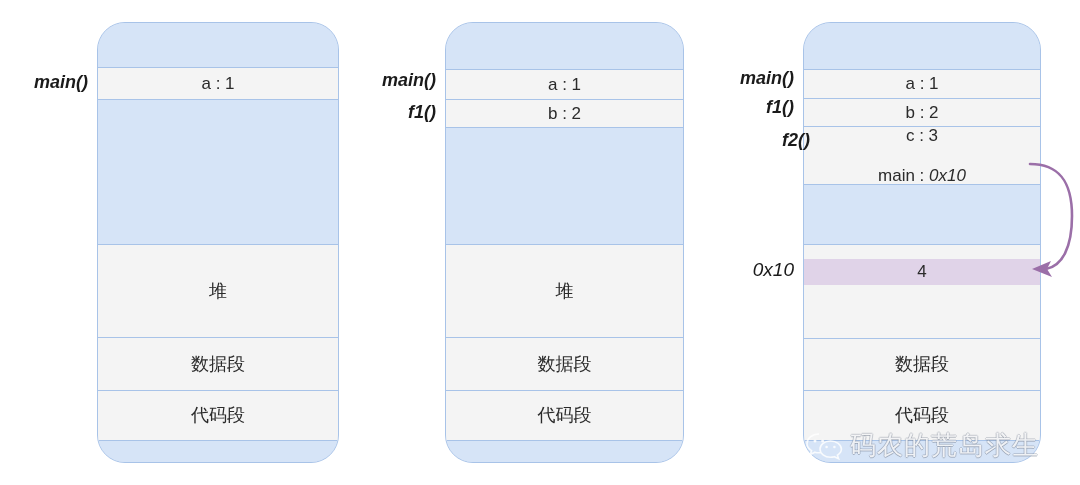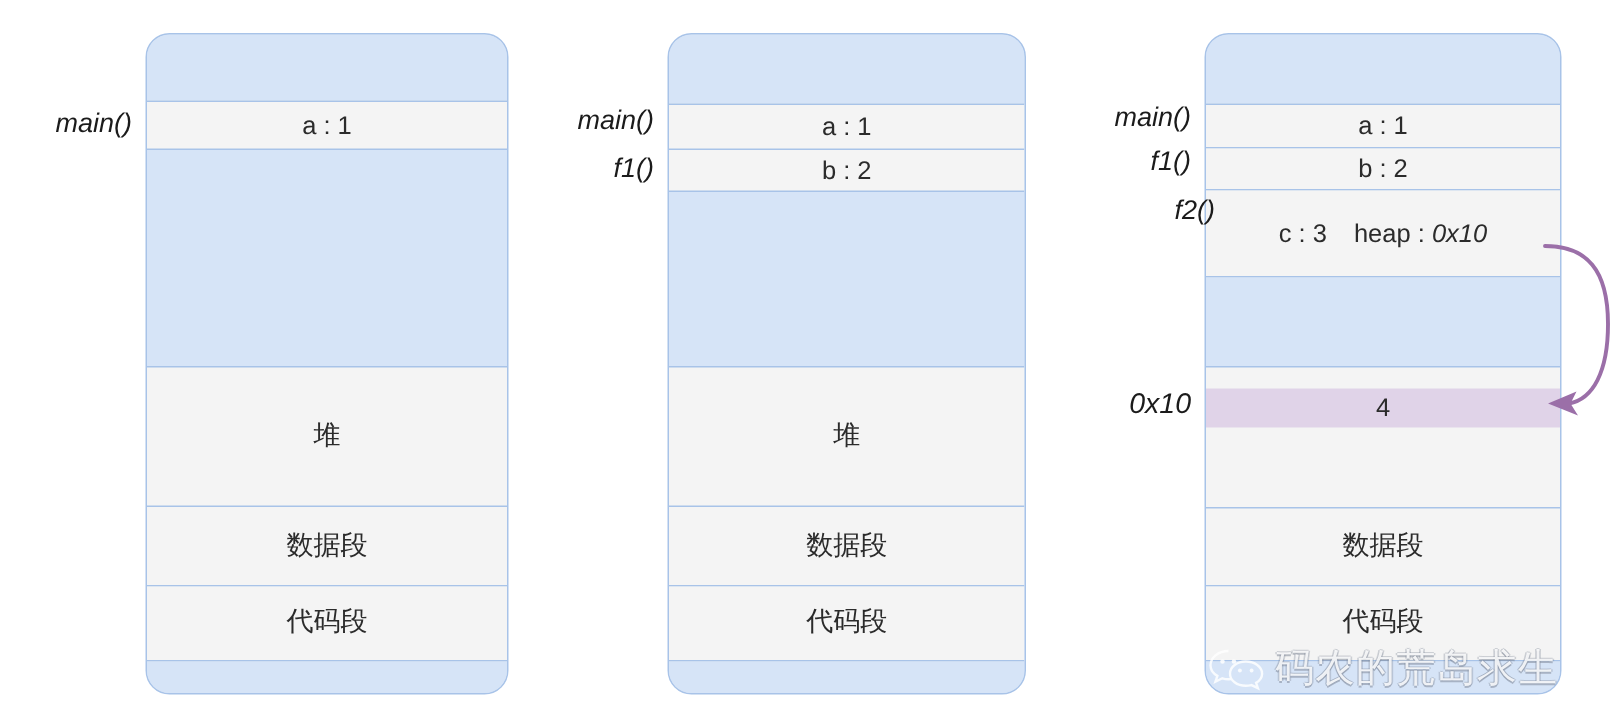--- a/index.html
+++ b/index.html
@@ -10,50 +10,50 @@
     overflow:hidden;
     position:relative;
   }
   .stage{position:absolute;left:0;top:0;width:1080px;height:485px;}
 
   
   .mem-box{
     position:absolute;
     box-sizing:border-box;
     border:1px solid #a8c3e8;
-    border-radius:16px;
+    border-radius:28px;
     background:#d6e4f7;
     overflow:hidden;
   }
   .seg{
     position:absolute;
     left:0;right:0;
     box-sizing:border-box;
     display:flex;
     align-items:center;
     justify-content:center;
     font-size:17px;
     color:#2b2b2b;
     line-height:1.25;
     text-align:center;
   }
   .seg.gray{background:#f4f4f4;}
   .seg.blue{background:#d6e4f7;}
   .seg.purple{background:#e0d3e8;}
   .seg.line-top{border-top:1px solid #a8c3e8;}
   .seg.line-bottom{border-bottom:1px solid #a8c3e8;}
-  .seg .stack-two{display:flex;flex-direction:row;justify-content:center;gap:18px;}
+  .seg .stack-two{display:flex;flex-direction:column;justify-content:center;gap:18px;}
   .seg .cjk{font-family:"DejaVu Sans","Liberation Sans",sans-serif;font-size:18px;}
   .seg em{font-style:italic;}
 
   
   .side-label{
     position:absolute;
     font-style:italic;
-    font-weight:normal;
+    font-weight:bold;
     font-size:18px;
     color:#1b1b1b;
     text-align:right;
     white-space:nowrap;
   }
 
   
   .arrow-svg{position:absolute;left:1028px;top:150px;width:52px;height:140px;overflow:visible;}
 
   
@@ -132,21 +132,21 @@
     <div class="seg gray line-top line-bottom" style="top:46px;height:30px;">
       <span>a : 1</span>
     </div>
     <div class="seg gray line-bottom" style="top:76px;height:28px;">
       <span>b : 2</span>
     </div>
     <div class="seg gray line-bottom" style="top:104px;height:58px;">
       <span class="stack-two">
         <span>c : 3</span>
         <span>
-          <span>heap : </span><em>0x10</em>
+          <span>main : </span><em>0x10</em>
         </span>
       </span>
     </div>
     <div class="seg blue" style="top:162px;height:59px;"></div>
     <div class="seg gray line-top" style="top:221px;height:94px;"></div>
     <div class="seg purple" style="top:236px;height:26px;">
       <span>4</span>
     </div>
     <div class="seg gray line-top line-bottom" style="top:315px;height:53px;">
       <span class="cjk">数据段</span>

